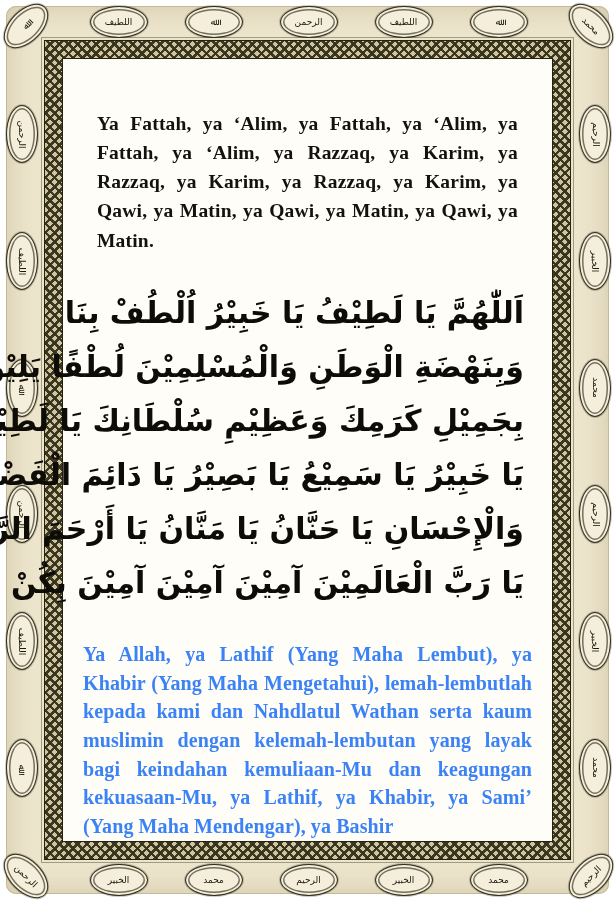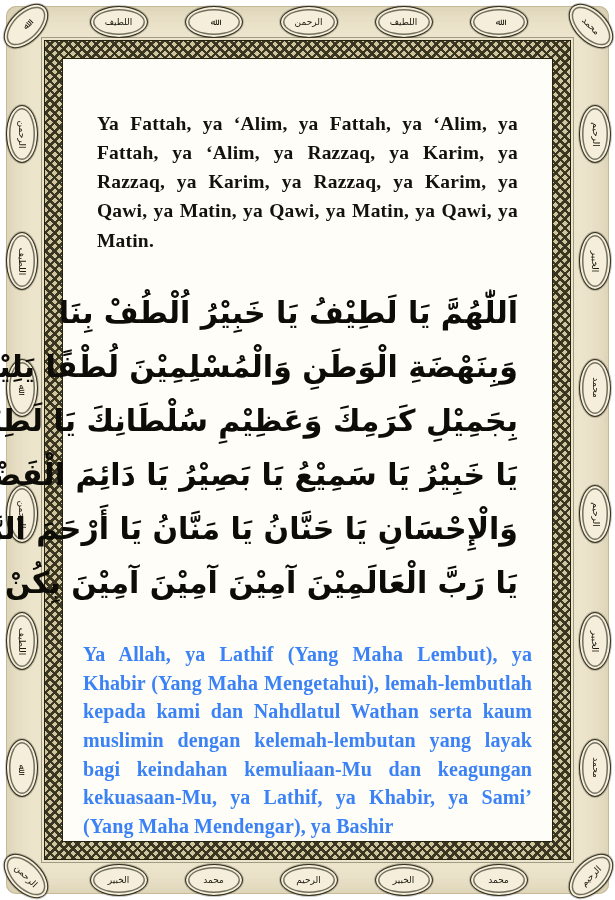--- a/index.html
+++ b/index.html
@@ -57,21 +57,21 @@
   }
   .latin-top{
     padding:0 14px;
     font-weight:700;font-size:19.5px;line-height:1.5;
     letter-spacing:.2px;
     text-align:justify;
     color:#14120c;
   }
   .arabic-block{
     direction:rtl;
-    margin:12px 14px 10px;
+    margin:12px 8px 10px;
     font-family:"DejaVu Sans", sans-serif;
     font-weight:700;font-size:30px;line-height:1.8;
     color:#0d0c07;
     text-align:right;
   }
   .arabic-line{white-space:nowrap;}
   .latin-bottom{
     font-weight:700;font-size:20px;line-height:1.43;
     letter-spacing:.1px;
     text-align:justify;

